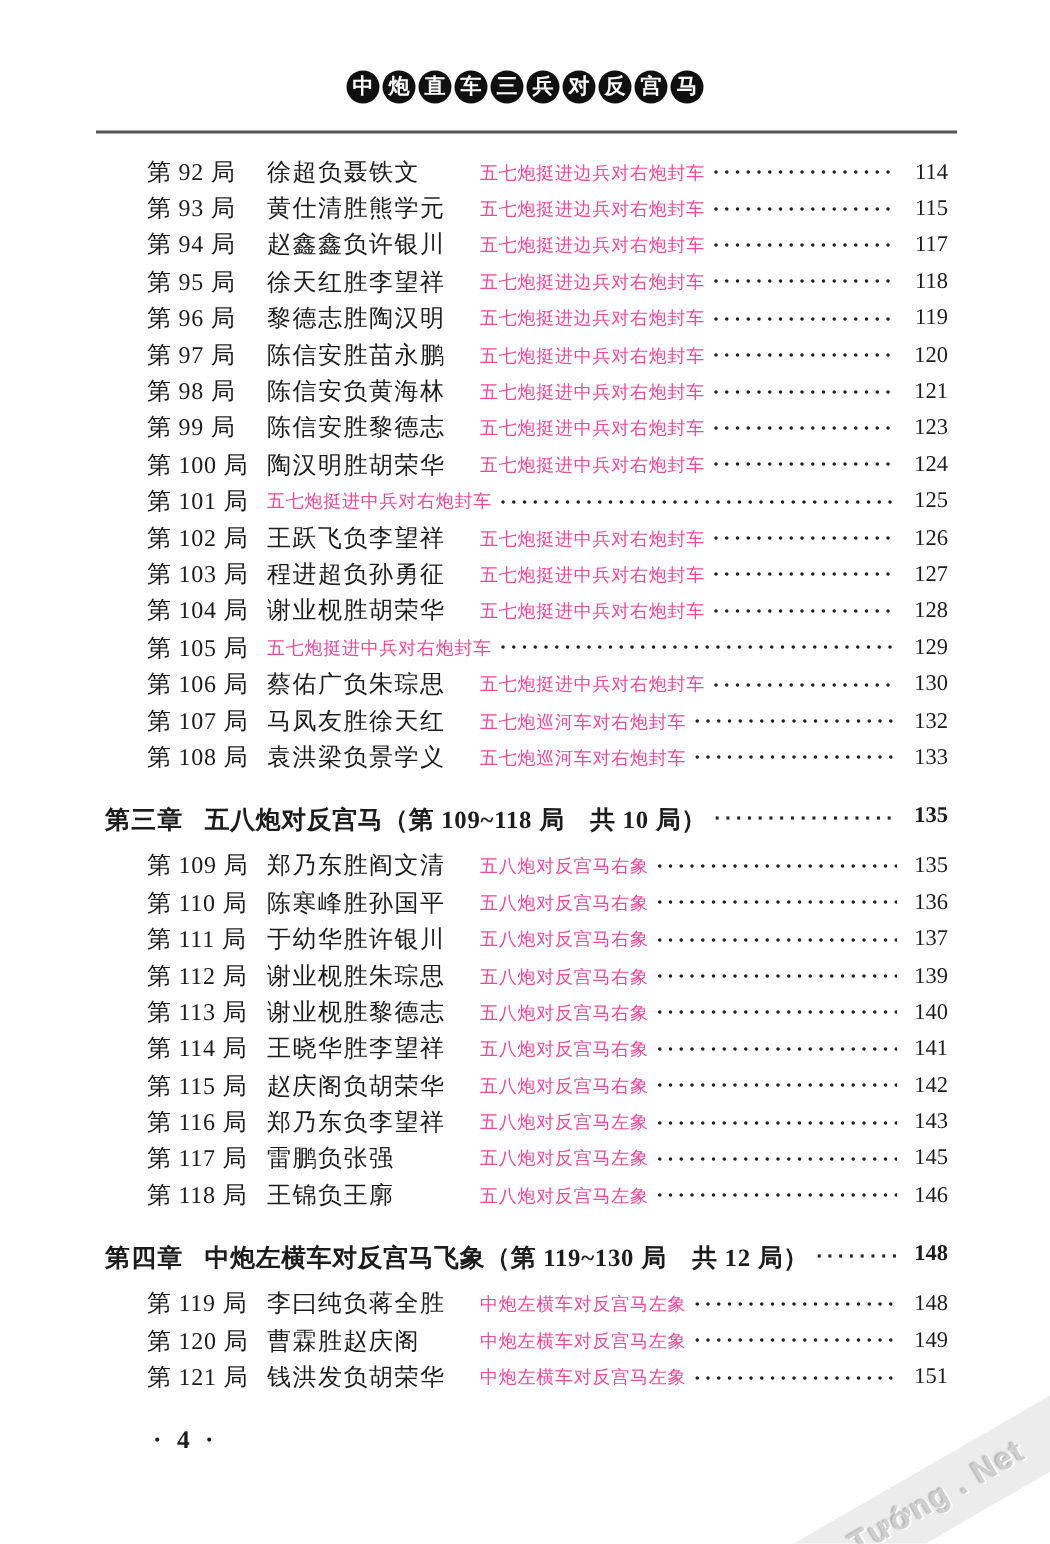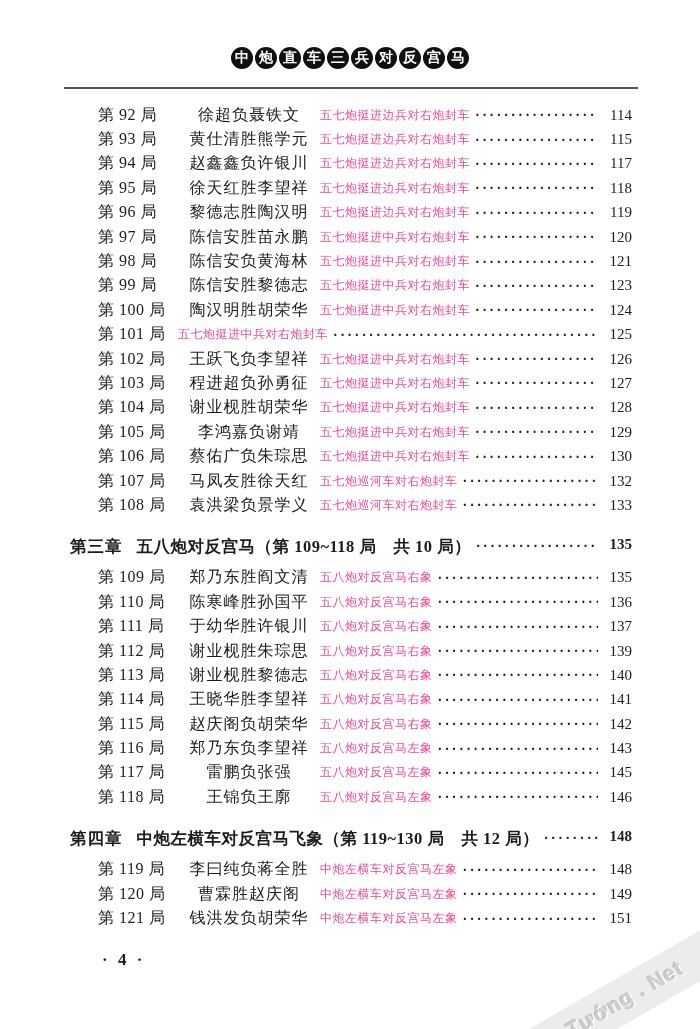--- a/index.html
+++ b/index.html
@@ -16,21 +16,21 @@
     display:flex;align-items:center;justify-content:center;
     font-size:14px;font-weight:bold;font-family:"Liberation Sans",sans-serif;
   }
   .header-rule{position:absolute;top:87px;left:64px;right:62px;height:2px;background:#565656;}
 
   
   .toc{position:absolute;top:103px;left:70px;right:68px;}
   .entry-row{display:flex;align-items:center;height:24.4px;font-size:16px;white-space:nowrap;}
   .e-indent{width:28px;flex:none;}
   .e-label{width:80px;flex:none;letter-spacing:.5px;}
-  .e-name{width:142px;flex:none;letter-spacing:1px;text-align:center;}
+  .e-name{width:142px;flex:none;letter-spacing:1px;}
   .e-var{flex:none;font-size:12px;color:#ec4899;letter-spacing:.5px;}
   .dots{flex:1;overflow:hidden;white-space:nowrap;padding:0 5px;color:#222;}
   .dots::before{
     content:"··········································································";
     font-size:14px;letter-spacing:2.5px;font-weight:bold;
   }
   .e-page{width:34px;flex:none;text-align:right;font-size:15px;}
 
   .chapter-row{
     display:flex;align-items:flex-start;height:27px;margin-top:18px;margin-bottom:3px;
@@ -173,21 +173,20 @@
     <span class="e-indent"></span>
     <span class="e-label">第 104 局</span>
     <span class="e-name">谢业枧胜胡荣华</span>
     <span class="e-var">五七炮挺进中兵对右炮封车</span>
     <span class="dots"></span>
     <span class="e-page">128</span>
   </div>
       <div class="entry-row">
     <span class="e-indent"></span>
     <span class="e-label">第 105 局</span>
-    <span class="e-name">李鸿嘉负谢靖</span>
     <span class="e-var">五七炮挺进中兵对右炮封车</span>
     <span class="dots"></span>
     <span class="e-page">129</span>
   </div>
       <div class="entry-row">
     <span class="e-indent"></span>
     <span class="e-label">第 106 局</span>
     <span class="e-name">蔡佑广负朱琮思</span>
     <span class="e-var">五七炮挺进中兵对右炮封车</span>
     <span class="dots"></span>

